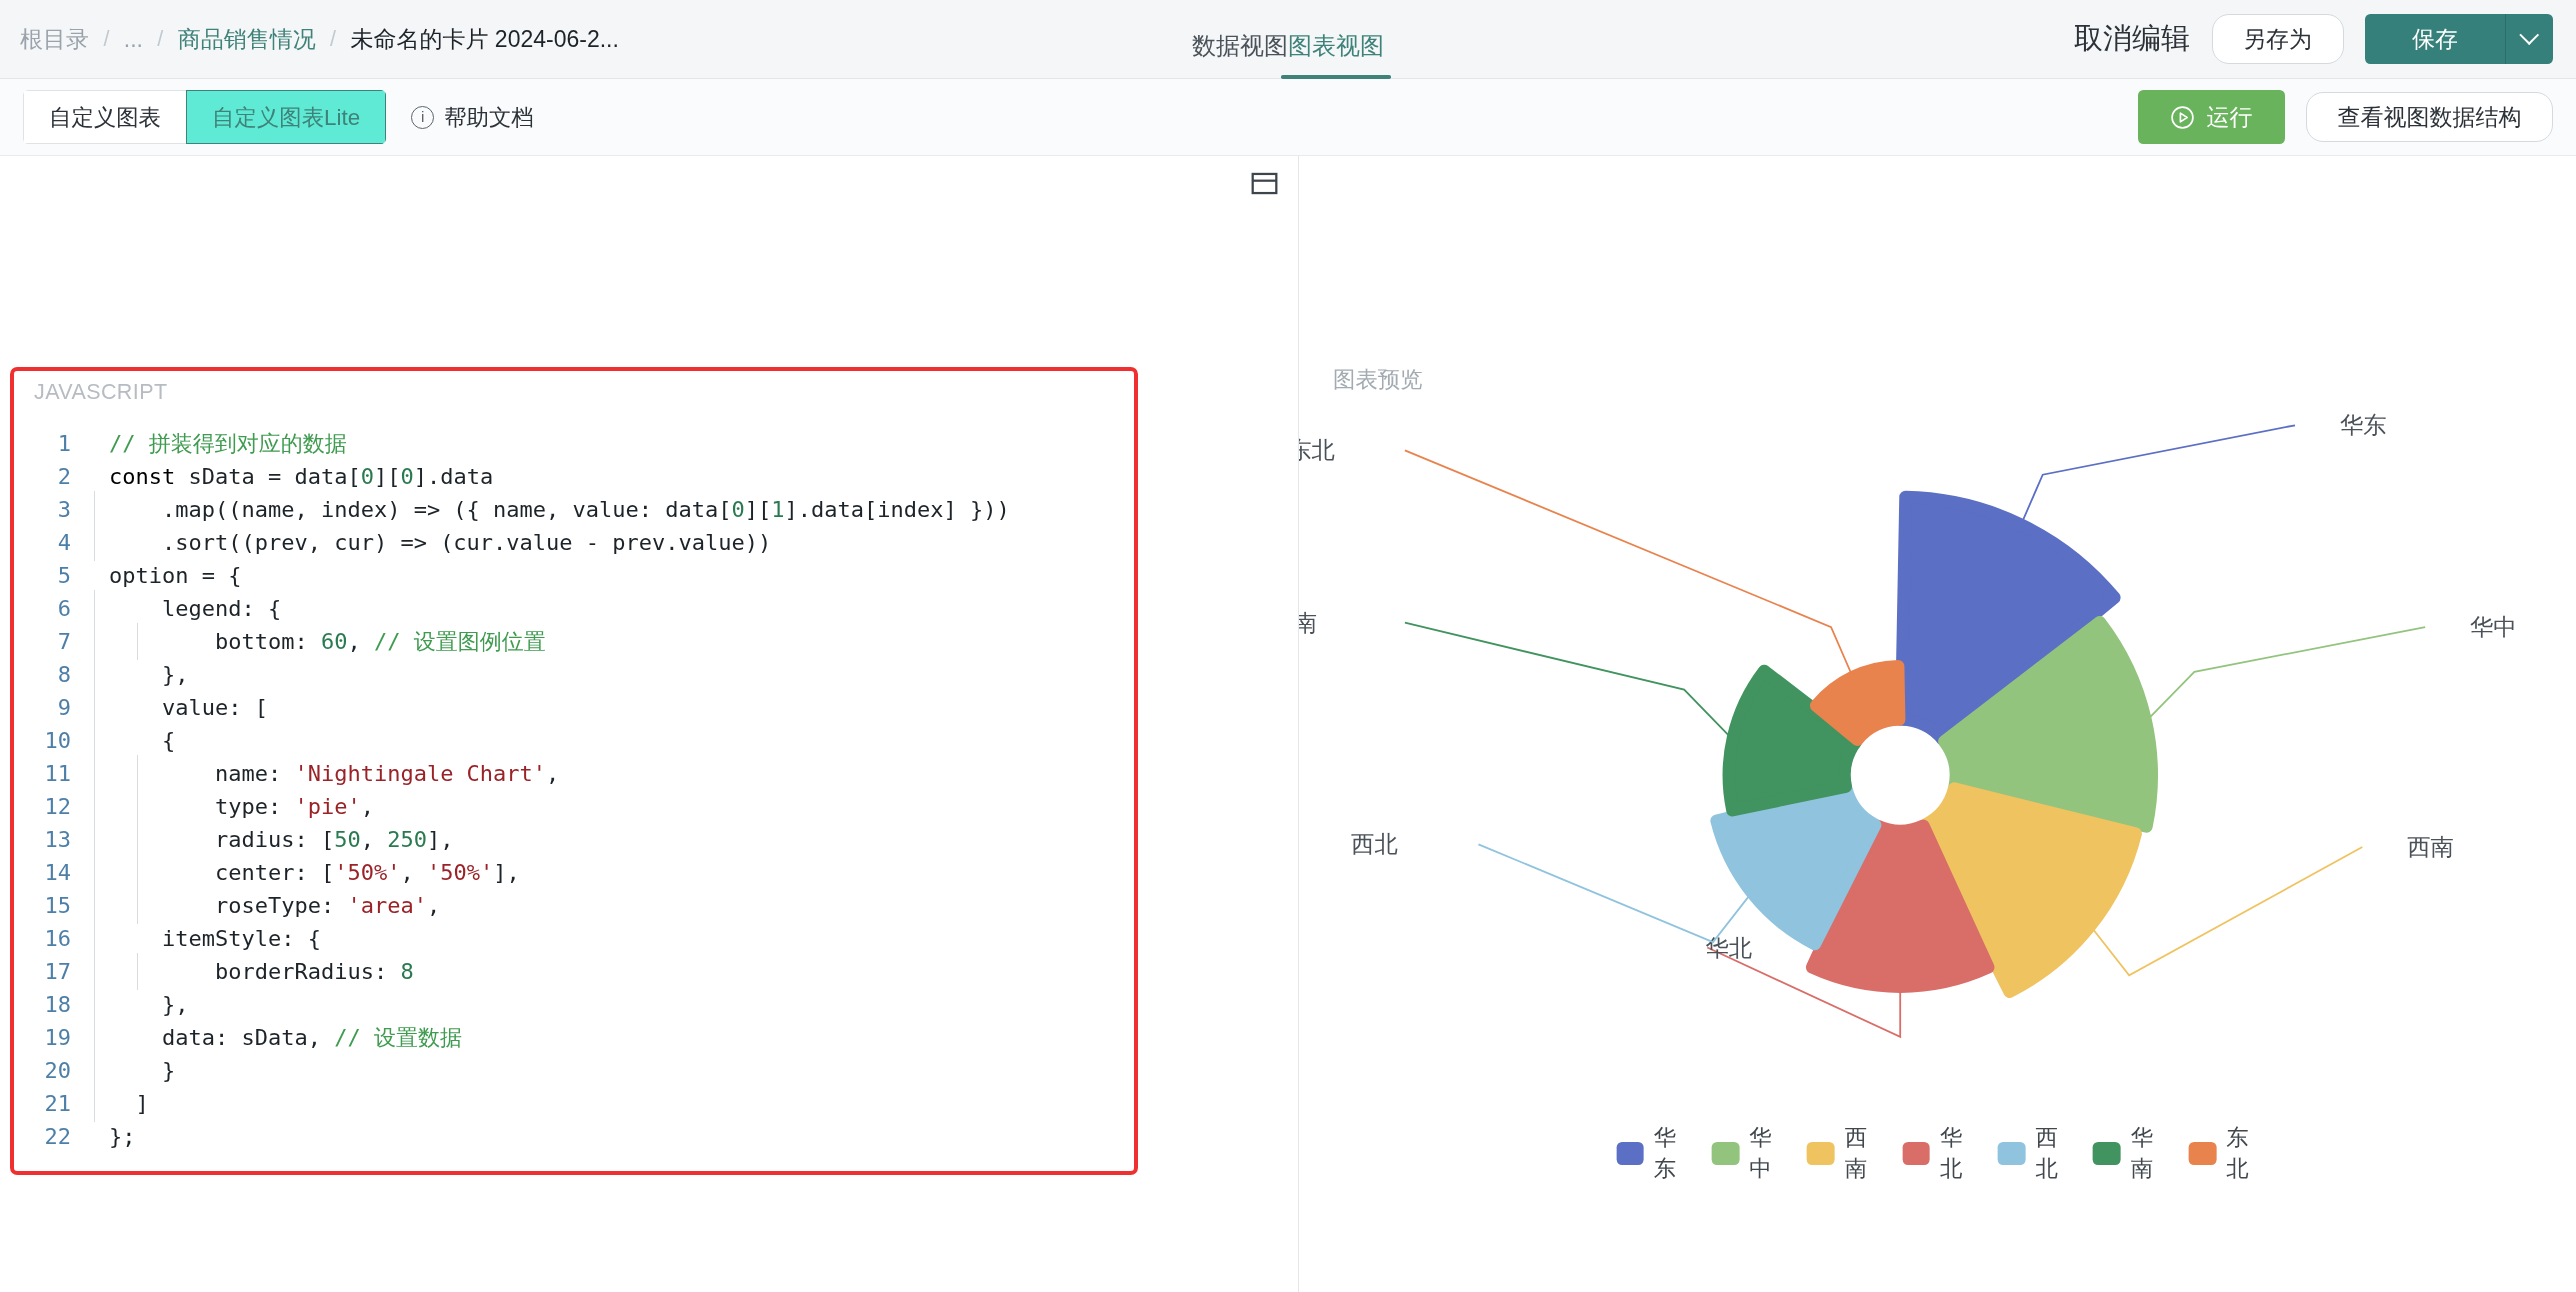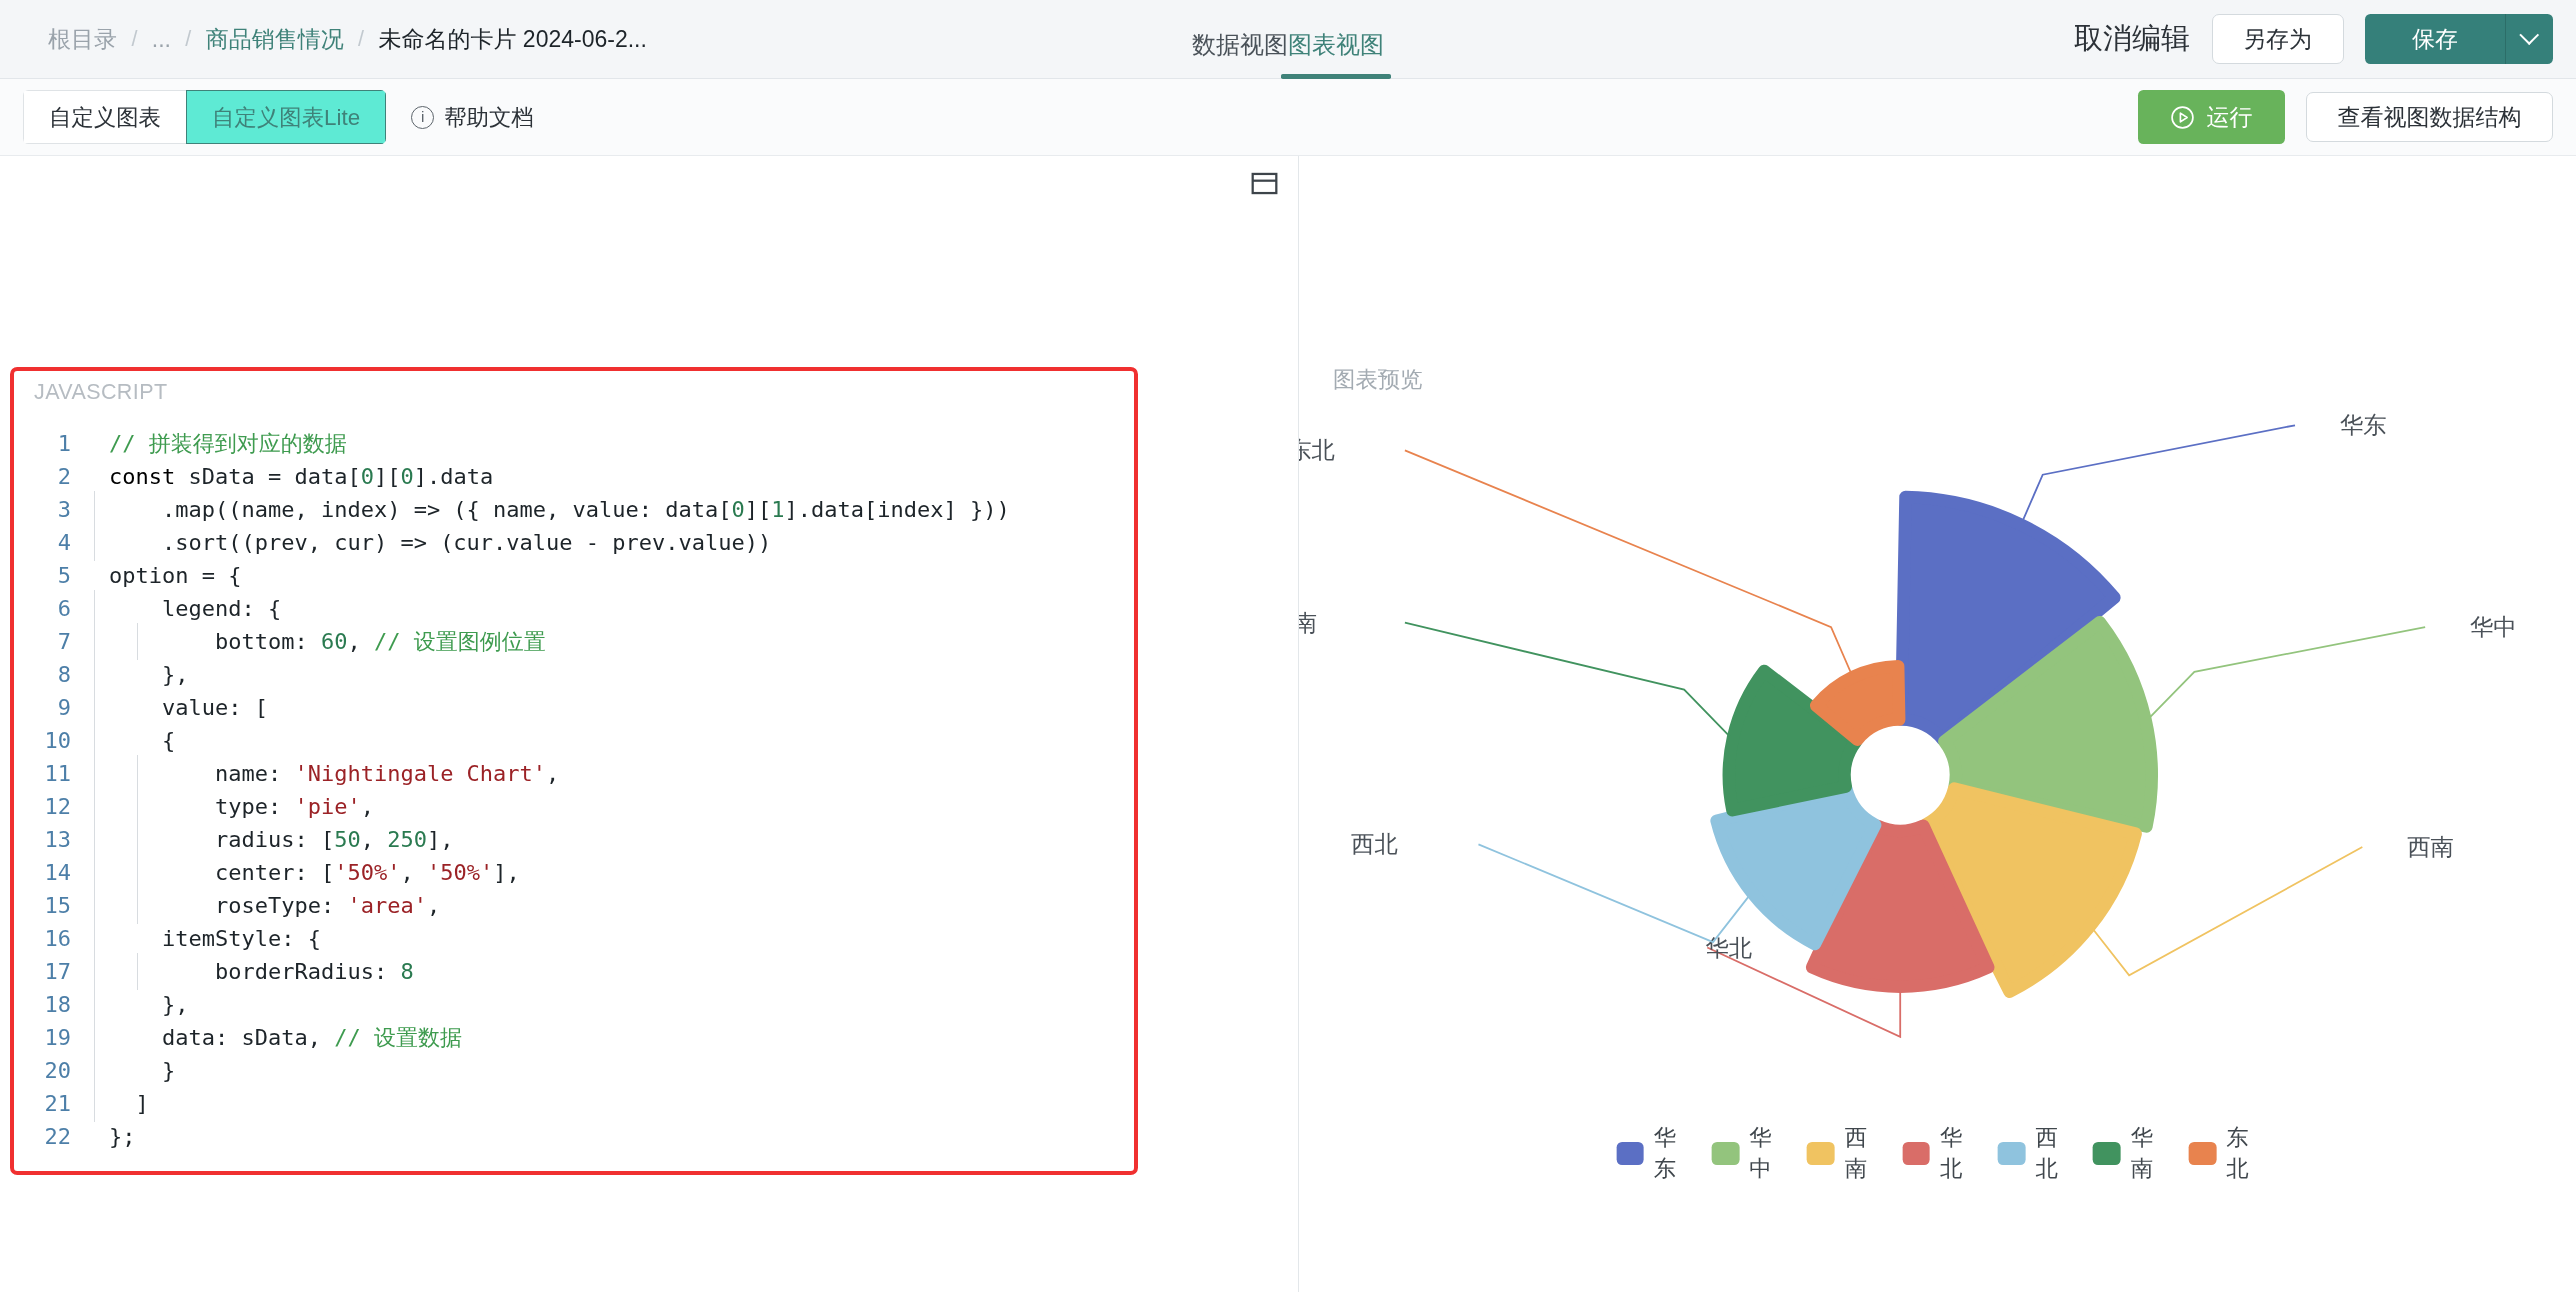--- a/index.html
+++ b/index.html
@@ -8,24 +8,23 @@
     background: #ffffff;
     font-family: "Liberation Sans", "DejaVu Sans", sans-serif;
     overflow: hidden;
   }
   .app { width: 2576px; height: 1292px; display: flex; flex-direction: column; background:#fff; }
 
   
   .topbar {
     height: 79px; flex: 0 0 79px;
     background: #f4f6f8;
-    display: flex; align-items: center;
+    display: flex; 
     border-bottom: 0.9px solid #e2e6ea;
     position: relative;
-    padding-left: 28px;
   }
   .breadcrumb { display: flex; align-items: center; padding-left: 20px; font-size: 23px; gap: 0; }
   .bc-item { color: #9aa3ab; white-space: nowrap; }
   .bc-item.link { color: #3f8279; }
   .bc-item.current { color: #1d2429; }
   .bc-sep { color: #c2c9cf; margin: 0 14.4px; font-size: 21.5px; }
 
   .viewtabs {
     position: absolute; left: 50%; transform: translateX(-50%);
     display: flex; align-items: flex-end; height: 79px; 
@@ -38,21 +37,21 @@
   .vtab.active::after {
     content: ""; position: absolute; left: -7.2px; right: -7.2px; bottom: 0;
     height: 4.5px; background: #3f8279; border-radius: 1.8px;
   }
 
   .topright {
     margin-left: auto; display: flex; align-items: center; gap: 21.5px; padding-right: 23px;
   }
   .link-btn { font-size: 29px; color: #2c3238; cursor: pointer; }
   .btn {
-    font-size: 23px; border-radius: 7px; cursor: pointer;
+    font-size: 23px; border-radius: 17px; cursor: pointer;
     display: inline-flex; align-items: center; justify-content: center;
   }
   .btn-ghost {
     background: #fff; border: 0.9px solid #d4dade; color: #2c3238;
     height: 50px; padding: 0 30.5px;
   }
   .btn-primary-group { display: flex; height: 50px; border-radius: 22px; }
   .btn-primary {
     background: #35807a; color: #fff; border: none;
     height: 50px; padding: 0 47px;

